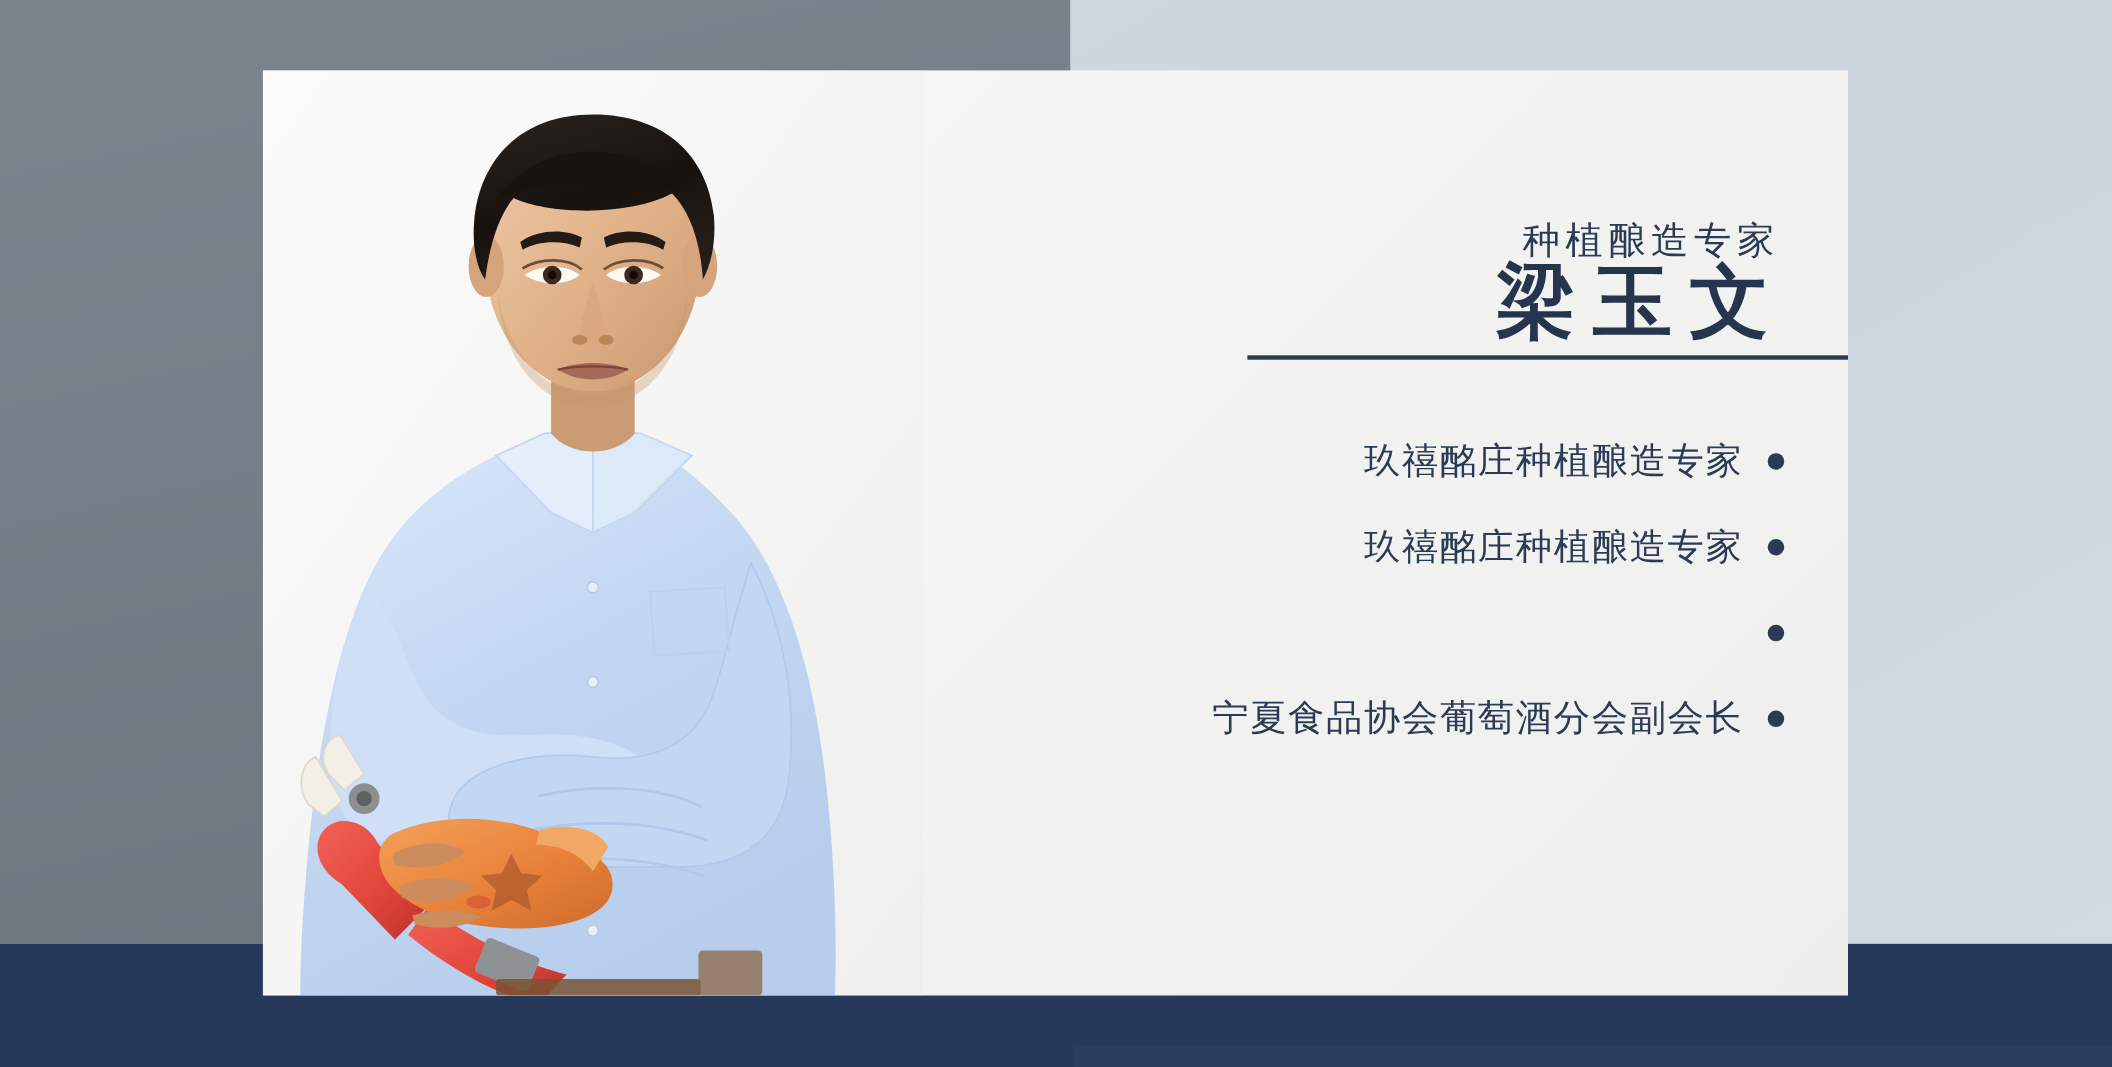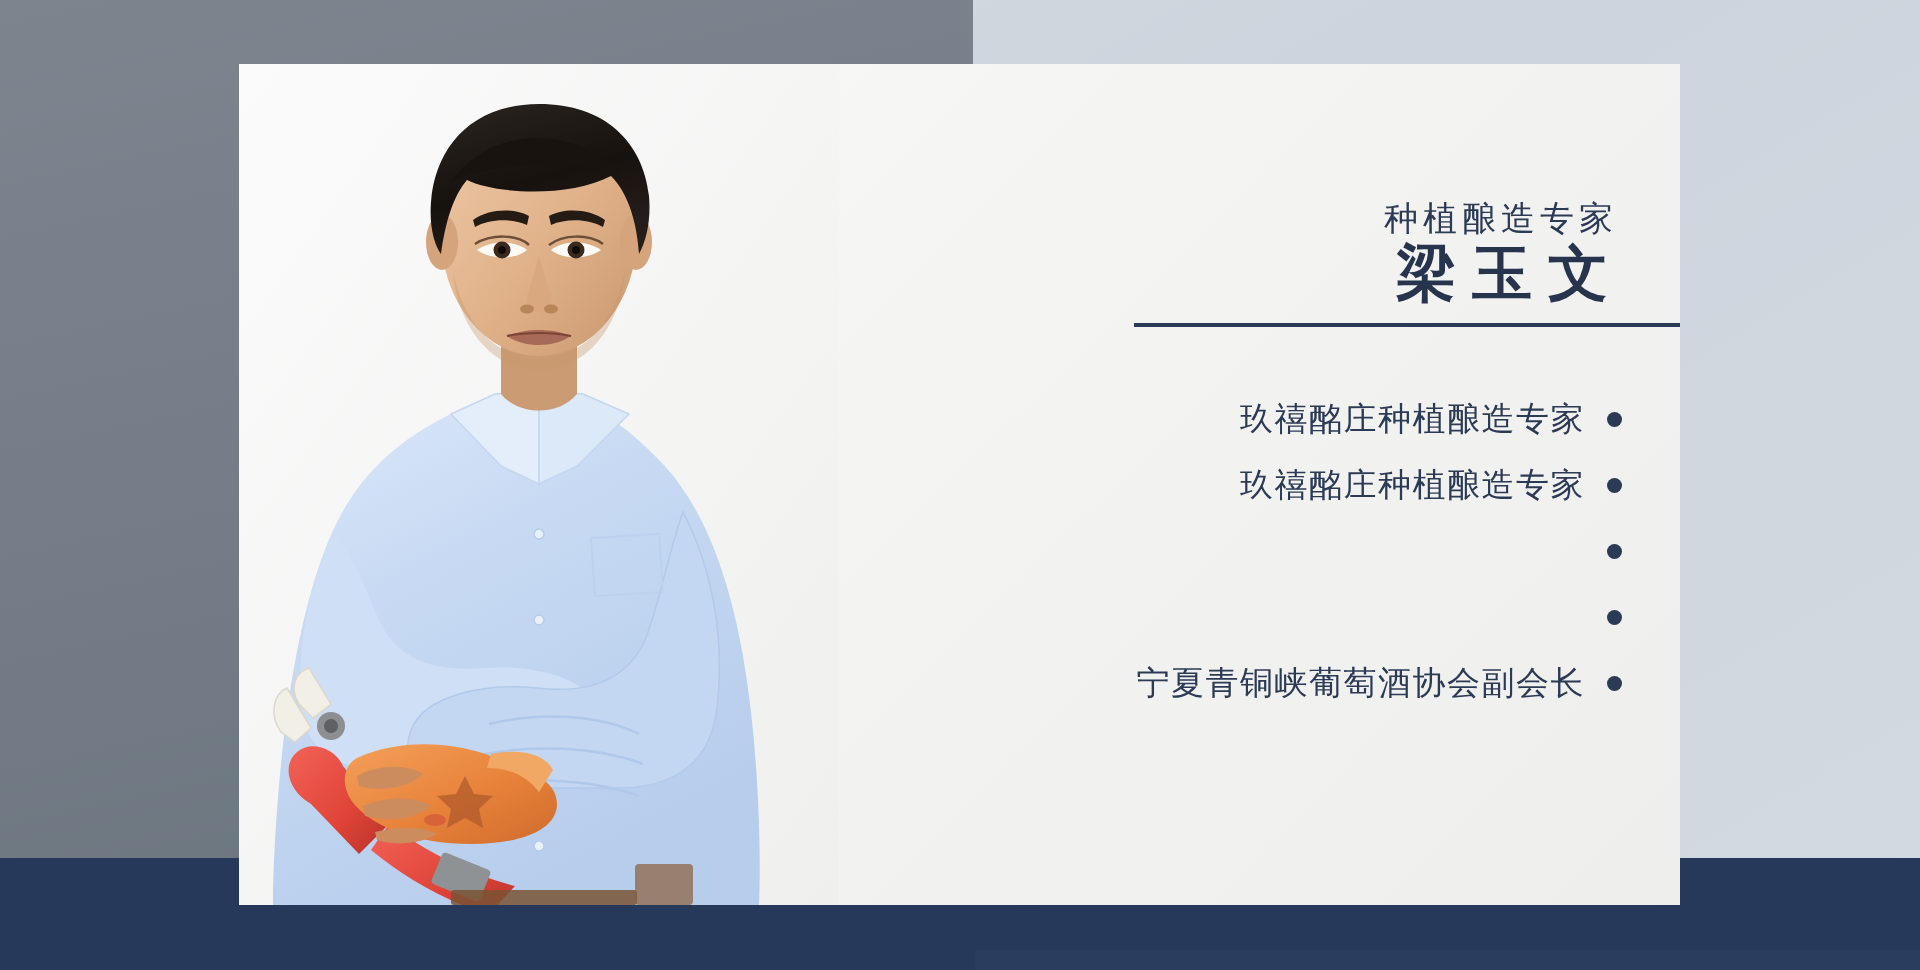--- a/index.html
+++ b/index.html
@@ -55,36 +55,36 @@
 
   .eyebrow {
     position:absolute; right:62px; top:132px;
     font-size:34px; letter-spacing:5px; color:#2b3a55;
     font-weight:500; white-space:nowrap;
     font-family:"Liberation Sans","DejaVu Sans",sans-serif;
   }
 
   .bigname {
     position:absolute; right:56px; top:178px;
-    font-size:60px; letter-spacing:16px; color:#27344d;
+    font-size:72px; letter-spacing:16px; color:#27344d;
     font-weight:700; white-space:nowrap; line-height:1.08;
-    font-family:Liberation Serif, serif;
+    font-family:Liberation Mono, monospace;
   }
 
   .rule-wrap {
     position:absolute; left:295px; top:254px; width:1085px; height:14px;
   }
   .rule-line {
     position:absolute; left:0; top:5px; width:1068px; height:4px;
     background:#2b3a55;
   }
 
   .creds {
     position:absolute; right:58px; top:322px;
-    display:flex; flex-direction:column; gap:0px;
+    display:flex; flex-direction:column; gap:12px;
   }
   .cred-row {
     display:flex; align-items:center; justify-content:flex-end;
     gap:22px; height:66px;
   }
   .cred-text {
     font-size:33px; color:#2b3a55; letter-spacing:1.5px;
     white-space:nowrap; font-weight:400;
   }
   .cred-dot {
@@ -273,23 +273,20 @@
           <span class="cred-dot"></span>
         </div>
         <div class="cred-row">
           <span class="cred-text">玖禧酩庄种植酿造专家</span>
           <span class="cred-dot"></span>
         </div>
         <div class="cred-row">
           <span class="cred-dot"></span>
         </div>
         <div class="cred-row">
-          <span class="cred-dot"></span>
-        </div>
-        <div class="cred-row">
-          <span class="cred-text">宁夏青铜峡葡萄酒协会副会长</span>
+          <span class="cred-text">宁夏食品协会葡萄酒分会副会长</span>
           <span class="cred-dot"></span>
         </div>
       </div>
 
     </div>
   </div>
 </div>
 
 </body></html>

